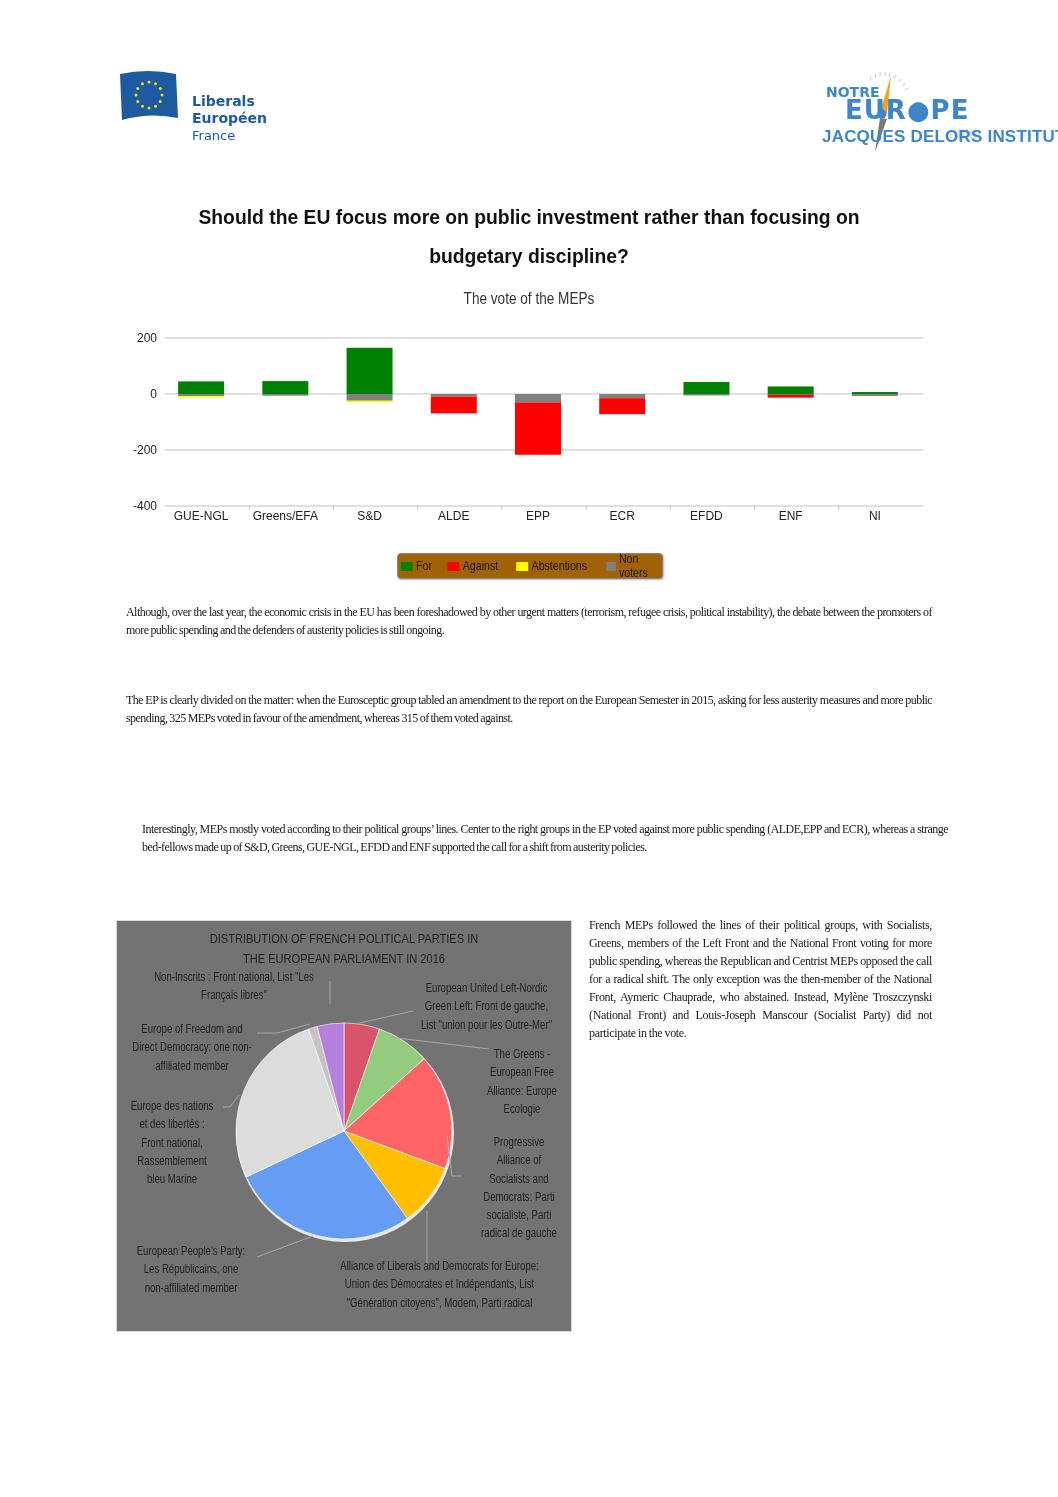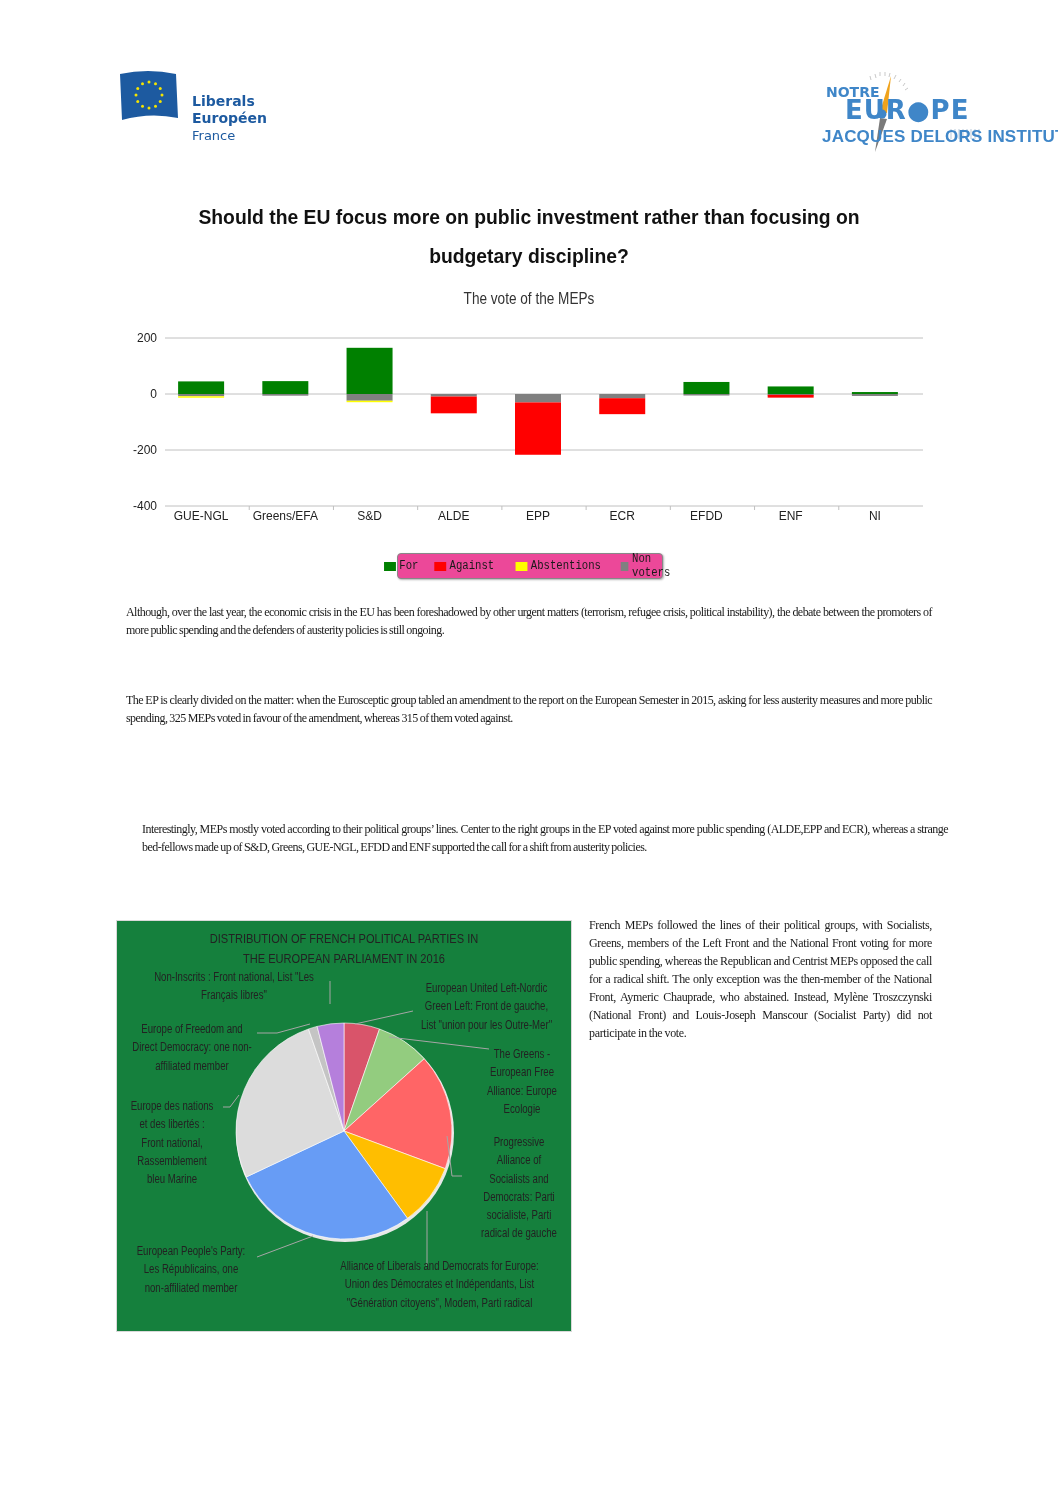--- a/index.html
+++ b/index.html
@@ -13,31 +13,31 @@
   .logo-me .t3 { font-size: 13px; display: block; }
   .logo-ne { left: 808px; top: 62px; width: 190px; height: 95px; }
   .logo-ne .notre { position: absolute; left: 18px; top: 22px; font-family: "DejaVu Sans", sans-serif; font-weight: bold; font-size: 14px; color: #3f86c8; letter-spacing: 0px; }
   .logo-ne .europe { position: absolute; left: 16px; top: 33px; font-family: "DejaVu Sans", sans-serif; font-weight: bold; font-size: 26px; color: #3f86c8; letter-spacing: 1px; margin-left: 21px; }
   .logo-ne .jdi { position: absolute; left: 14px; top: 65px; font-family: "Liberation Sans", sans-serif; font-weight: bold; font-size: 17px; color: #3f86c8; white-space: nowrap; letter-spacing: 0.2px; }
   
   .title { left: 120px; top: 197px; width: 818px; text-align: center; font-family: "Liberation Sans", sans-serif; font-weight: bold; font-size: 21px; line-height: 39px; color: #111; transform: scaleX(0.92); transform-origin: 50% 0; }
   .subtitle { left: 120px; top: 290px; width: 818px; text-align: center; font-family: "Liberation Sans", sans-serif; font-size: 16px; color: #333; transform: scaleX(0.85); }
   
   .bar-svg { left: 120px; top: 325px; width: 815px; height: 210px; }
-  .legend { left: 397px; top: 553px; width: 264px; height: 24px; border: 1px solid #888; border-radius: 4px; box-shadow: 1px 1px 2px rgba(0,0,0,0.3); font-family: Liberation Mono, monospace; font-size: 12.5px; display: flex; align-items: center; justify-content: center; gap: 8px; background: #ec4899; }
+  .legend { left: 397px; top: 553px; width: 264px; height: 24px; border: 1px solid #888; border-radius: 4px; box-shadow: 1px 1px 2px rgba(0,0,0,0.3); font-family: Liberation Sans, sans-serif; font-size: 12.5px; display: flex; align-items: center; justify-content: center; gap: 8px; background: #a16207; }
   .legend .item { display: flex; align-items: center; gap: 4px; transform: scaleX(0.85); }
   .legend .sw { width: 14px; height: 9px; display: inline-block; }
   
   .para { position: absolute; left: 126px; width: 806px; font-family: Liberation Serif, serif; font-size: 12px; line-height: 18px; text-align: justify; color: #1a1a1a; letter-spacing: -0.55px; word-spacing: -0.5px; }
   .p1 { top: 603px; }
   .p2 { top: 691px; }
   .p3 { top: 804px; }
   .p4 { left: 589px; top: 916px; width: 343px; letter-spacing: -0.35px; }
   
-  .pie-box { left: 116px; top: 920px; width: 454px; height: 410px; border: 1px solid #d9d9d9; background: #15803d; }
+  .pie-box { left: 116px; top: 920px; width: 454px; height: 410px; border: 1px solid #d9d9d9; background: #737373; }
   .pie-title { position: absolute; left: 0; top: 8px; width: 100%; text-align: center; font-family: "Liberation Sans", sans-serif; font-size: 13.5px; line-height: 20px; color: #222; transform: scaleX(0.82); }
   .pie-svg { position: absolute; left: 0; top: 0; width: 454px; height: 410px; }
   .plabel { position: absolute; font-family: "Liberation Sans", sans-serif; font-size: 12px; line-height: 18.3px; color: #222; text-align: center; transform: scaleX(0.8); }
 </style>
 </head>
 <body>
 
 <div class="abs logo-me">
   <svg class="flag" viewBox="0 0 62 54">
     <path d="M2 4 Q30 -2 58 4 L60 48 Q32 42 4 50 Z" fill="#1d5aa0"></path>

